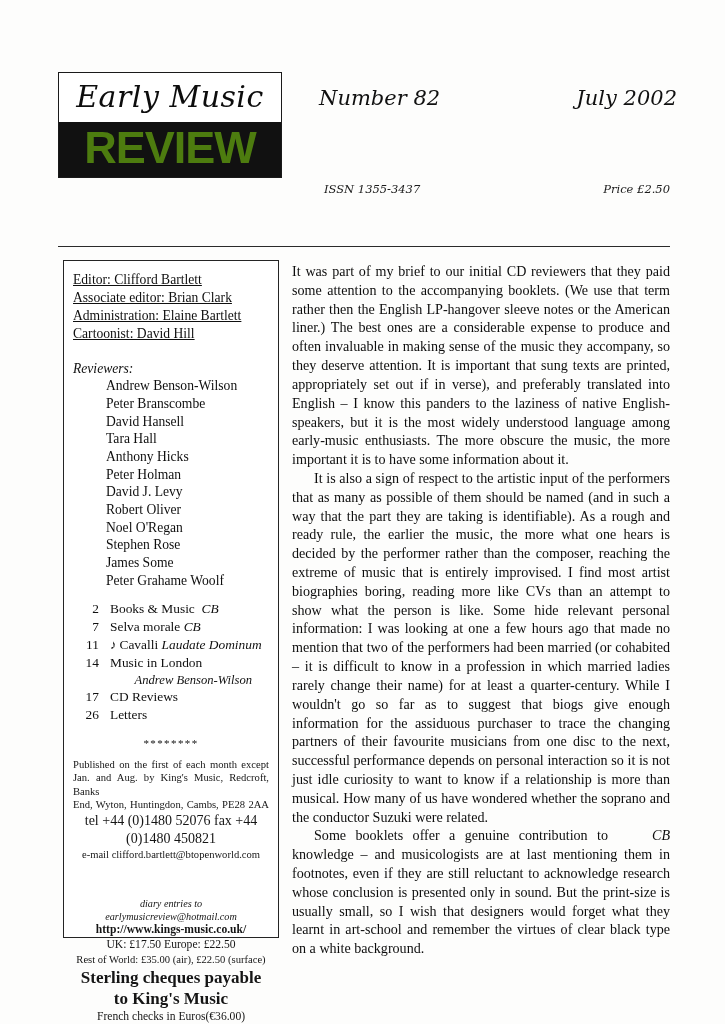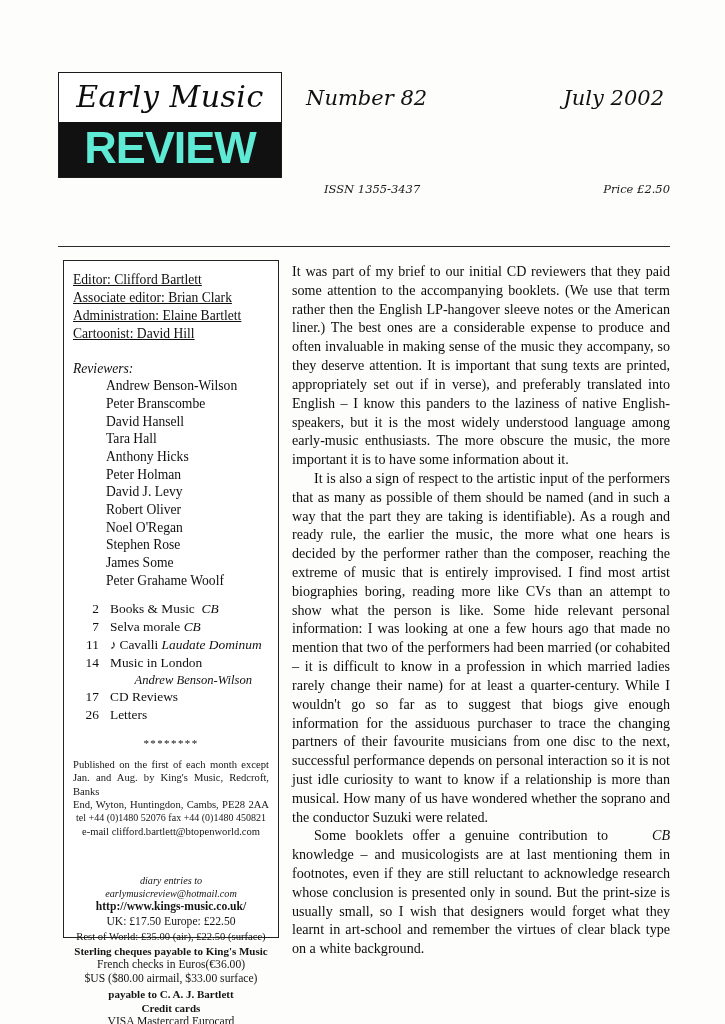--- a/index.html
+++ b/index.html
@@ -55,29 +55,29 @@
   }
   .masthead-bottom {
     background: #111111;
     text-align: center;
     padding: 3px 4px 6px 4px;
   }
   .masthead-review {
     font-family: "Liberation Sans", sans-serif;
     font-weight: bold;
     font-size: 45px;
-    color: #5eead4;
+    color: #4d7c0f;
     letter-spacing: -1px;
     line-height: 1.02;
     white-space: nowrap;
   }
 
   .issue-line {
     position: absolute;
-    left: 248px;
+    left: 261px;
     top: 14px;
     width: 364px;
     display: flex;
     justify-content: space-between;
     align-items: baseline;
     gap: 35px;
   }
   .issue-number, .issue-date {
     font-family: "DejaVu Serif", serif;
     font-style: italic;
@@ -189,24 +189,24 @@
     line-height: 1.28;
     color: #151515;
   }
   .pub .just {
     text-align: justify;
     text-align-last: justify;
   }
   .pub .ctr { text-align: center; }
   .pub .ital { font-style: italic; }
   .pub .sm { font-size: 10.2px; margin-top: 36px; }
-  .pub .b13 { font-size: 11px; font-weight: bold; }
+  .pub .b13 { font-size: 17px; font-weight: bold; }
   .pub .b12 { font-size: 11.6px; font-weight: bold; }
   .pub .n12 { font-size: 11.6px; }
-  .pub .tel { font-size: 10px; }
+  .pub .tel { font-size: 14px; }
 
   
   .article {
     position: absolute;
     left: 292px;
     top: 262px;
     width: 378px;
   }
   .article p {
     margin: 0;

